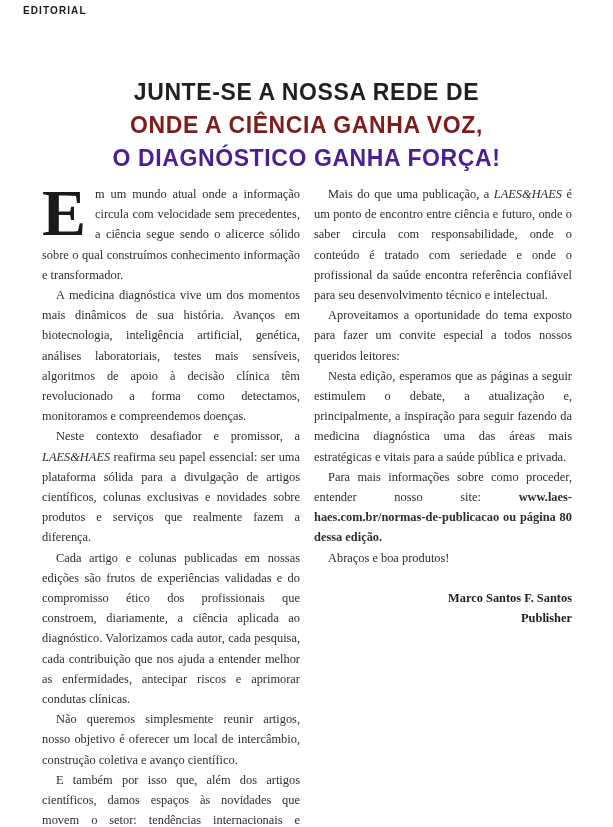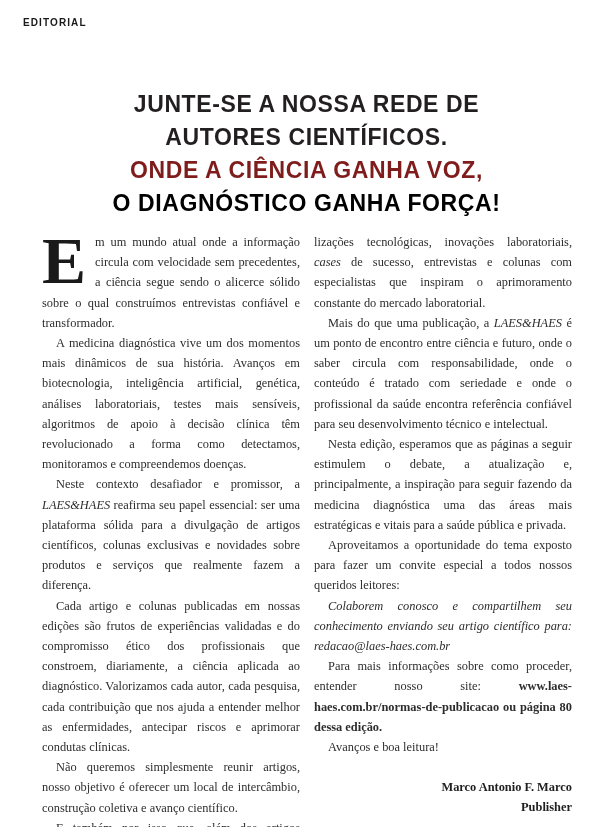--- a/index.html
+++ b/index.html
@@ -20,21 +20,21 @@
     position: absolute;
     left: 23px;
     top: 5px;
     font-family: "Liberation Sans", sans-serif;
     font-weight: 700;
     font-size: 10px;
     letter-spacing: 1.1px;
     color: #1a1a1a;
   }
   .title {
-    margin: 12px;
+    margin: 0;
     padding: 76px 36px 0 36px;
     text-align: center;
     font-family: "Liberation Sans", sans-serif;
     font-weight: 700;
     font-size: 23px;
     line-height: 33px;
     letter-spacing: 0.6px;
     color: #231f20;
   }
   .title span { display: block; }
@@ -74,44 +74,41 @@
 </style>
 </head>
 <body>
 
 <div class="page">
 
   <div class="kicker">EDITORIAL</div>
 
   <h1 class="title">
     <span class="t-black">JUNTE-SE A NOSSA REDE DE</span>
-    <span class="t-black">AUTORES CIENTÍFICOS.</span>
     <span class="t-teal" style="color: #7f1d1d;">ONDE A CIÊNCIA GANHA VOZ,</span>
-    <span class="t-teal" style="color: #000000;">O DIAGNÓSTICO GANHA FORÇA!</span>
+    <span class="t-teal" style="color: #4c1d95;">O DIAGNÓSTICO GANHA FORÇA!</span>
   </h1>
 
   <div class="columns">
     <div class="col" id="col-left">
-        <p><span class="dropcap">E</span><span>m um mundo atual onde a informação circula com velocidade sem precedentes, a ciência segue sendo o alicerce sólido sobre o qual construímos entrevistas confiável e transformador.</span></p>
+        <p><span class="dropcap">E</span><span>m um mundo atual onde a informação circula com velocidade sem precedentes, a ciência segue sendo o alicerce sólido sobre o qual construímos conhecimento informação e transformador.</span></p>
         <p class="indent"><span>A medicina diagnóstica vive um dos momentos mais dinâmicos de sua história. Avanços em biotecnologia, inteligência artificial, genética, análises laboratoriais, testes mais sensíveis, algoritmos de apoio à decisão clínica têm revolucionado a forma como detectamos, monitoramos e compreendemos doenças.</span></p>
         <p class="indent"><span>Neste contexto desafiador e promissor, a </span><span class="i">LAES&amp;HAES</span><span> reafirma seu papel essencial: ser uma plataforma sólida para a divulgação de artigos científicos, colunas exclusivas e novidades sobre produtos e serviços que realmente fazem a diferença.</span></p>
         <p class="indent"><span>Cada artigo e colunas publicadas em nossas edições são frutos de experiências validadas e do compromisso ético dos profissionais que constroem, diariamente, a ciência aplicada ao diagnóstico. Valorizamos cada autor, cada pesquisa, cada contribuição que nos ajuda a entender melhor as enfermidades, antecipar riscos e aprimorar condutas clínicas.</span></p>
         <p class="indent"><span>Não queremos simplesmente reunir artigos, nosso objetivo é oferecer um local de intercâmbio, construção coletiva e avanço científico.</span></p>
         <p class="indent"><span>E também por isso que, além dos artigos científicos, damos espaços às novidades que movem o setor: tendências internacionais e nacionais, atua-</span></p>
       </div>
     <div class="col">
       <div id="col-right-paras">
-          <p><span>lizações tecnológicas, inovações laboratoriais, </span><span class="i">cases</span><span> de sucesso, entrevistas e colunas com especialistas que inspiram o aprimoramento constante do mercado laboratorial.</span></p>
           <p class="indent"><span>Mais do que uma publicação, a </span><span class="i">LAES&amp;HAES</span><span> é um ponto de encontro entre ciência e futuro, onde o saber circula com responsabilidade, onde o conteúdo é tratado com seriedade e onde o profissional da saúde encontra referência confiável para seu desenvolvimento técnico e intelectual.</span></p>
+          <p class="indent"><span>Aproveitamos a oportunidade do tema exposto para fazer um convite especial a todos nossos queridos leitores:</span></p>
           <p class="indent"><span>Nesta edição, esperamos que as páginas a seguir estimulem o debate, a atualização e, principalmente, a inspiração para seguir fazendo da medicina diagnóstica uma das áreas mais estratégicas e vitais para a saúde pública e privada.</span></p>
-          <p class="indent"><span>Aproveitamos a oportunidade do tema exposto para fazer um convite especial a todos nossos queridos leitores:</span></p>
-          <p class="indent"><span class="i">Colaborem conosco e compartilhem seu conhecimento enviando seu artigo científico para: </span><span class="i">redacao@laes-haes.com.br</span></p>
           <p class="indent"><span>Para mais informações sobre como proceder, entender nosso site: </span><span class="b">www.laes-haes.com.br/normas-de-publicacao ou página 80 dessa edição.</span></p>
-          <p class="indent"><span>Avanços e boa leitura!</span></p>
+          <p class="indent"><span>Abraços e boa produtos!</span></p>
         </div>
       <div class="signature">
-        <div>Marco Antonio F. Marco</div>
+        <div>Marco Santos F. Santos</div>
         <div>Publisher</div>
       </div>
     </div>
   </div>
 
 </div>
 
 </body></html>

